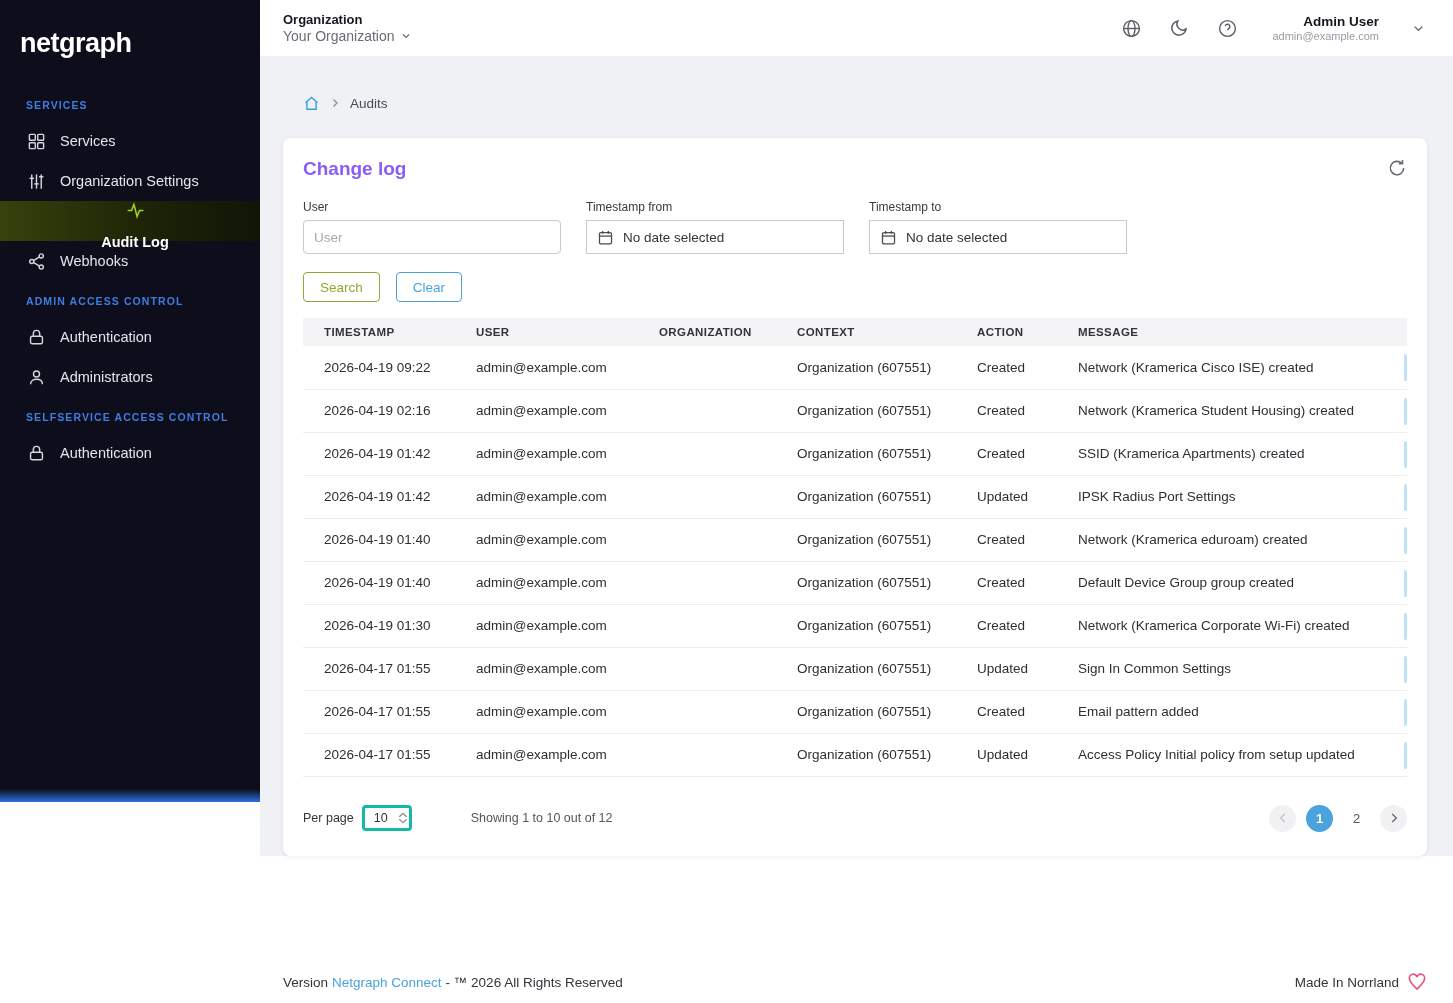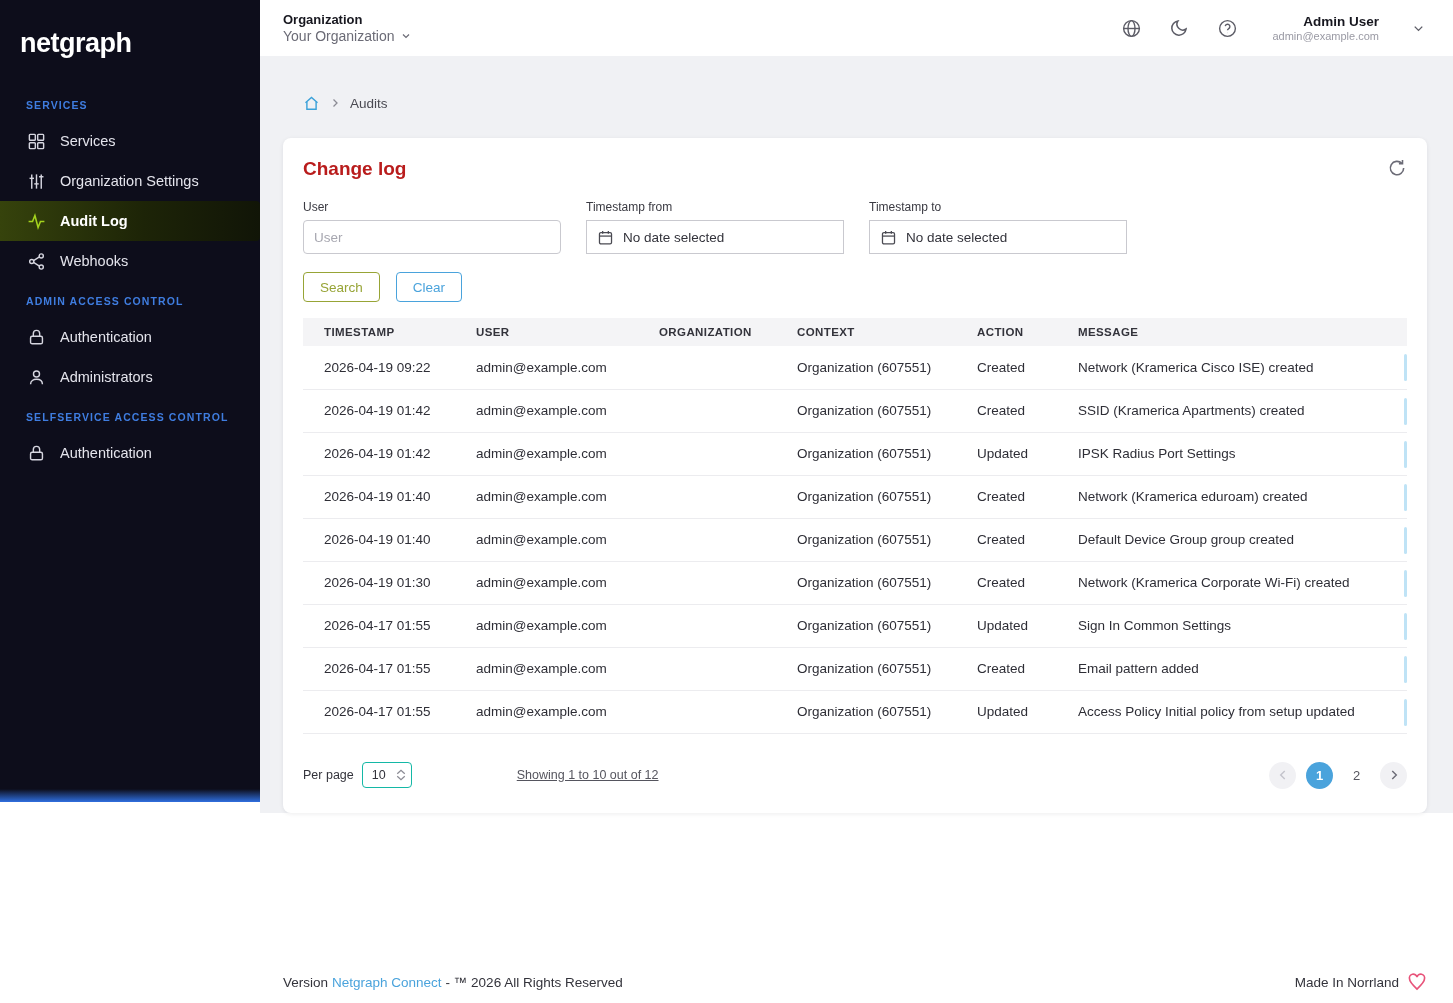--- a/index.html
+++ b/index.html
@@ -12,21 +12,21 @@
     display:flex; flex-direction:column; color:#e9e9f0; }
   .logo { font-size:27px; font-weight:bold; letter-spacing:-0.5px; color:#fff;
     padding:28px 20px 26px 20px; }
   .section-label { font-size:10.5px; font-weight:bold; letter-spacing:1.1px;
     color:#3f7de0; padding:14px 26px 10px 26px; text-transform:uppercase; }
   .nav-item { display:flex; align-items:center; gap:14px; height:40px;
     padding:0 16px 0 26px; font-size:14.5px; color:#e4e4ec; cursor:pointer; }
   .nav-item .nav-icon { width:20px; height:20px; display:inline-flex;
     align-items:center; justify-content:center; color:#d6d6e0; }
   .nav-item.active { background:linear-gradient(90deg,#36430c 0%,#1d2407 55%,#111507 100%);
-    border-radius:0 4px 4px 0; color:#ffffff; font-weight:bold; }
+    border-radius:0 4px 4px 0; color:#ffffff; font-weight:bold;flex-direction:column; }
   .nav-item.active .nav-icon { color:#a3d21d; }
   .sidebar-glow { margin-top:auto; height:13px;
     background:linear-gradient(180deg, rgba(47,111,224,0) 0%, #2f6fe0 100%); }
 
   
   .main { flex:1; display:flex; flex-direction:column; min-width:0; }
 
   .topbar { height:56px; background:#fff; display:flex; align-items:center;
     padding:0 24px 0 23px; }
   .org-select { cursor:pointer; }
@@ -44,21 +44,21 @@
 
   .breadcrumb { display:flex; align-items:center; gap:9px; font-size:13.5px;
     color:#4a4a52; padding-left:20px; height:22px; }
   .breadcrumb .home { color:#3ba1d9; width:17px; height:17px; cursor:pointer; }
   .breadcrumb .sep { color:#8b8b94; width:12px; height:12px; }
 
   
   .card { background:#fff; border-radius:8px; margin-top:24px;
     box-shadow:0 1px 4px rgba(20,20,40,0.08); padding:20px 20px 24px 20px; }
   .card-head { display:flex; align-items:flex-start; }
-  .card-title { font-size:19px; font-weight:bold; color:#b91c1c; }
+  .card-title { font-size:19px; font-weight:bold; color:#8b5cf6; }
   .refresh-btn { margin-left:auto; width:20px; height:20px; color:#6b6b76; cursor:pointer; }
 
   .filters { display:flex; gap:25px; margin-top:20px; }
   .filter-group { display:flex; flex-direction:column; }
   .filter-label { font-size:12px; color:#3a3a42; margin-bottom:6px; }
   .text-input { width:258px; height:34px; border:1px solid #c9c9cf; border-radius:4px;
     padding:0 10px; font-size:13.5px; font-family:inherit; color:#2b2b33; background:#fff; }
   .text-input::placeholder { color:#a7a7b0; }
   .datebox { width:258px; height:34px; border:1px solid #c9c9cf; border-radius:0;
     display:flex; align-items:center; gap:9px; padding:0 10px; cursor:pointer;
@@ -81,27 +81,27 @@
   td { font-size:13.5px; color:#2e2e36; padding:0 10px 0 21px; height:43px;
     border-bottom:1px solid #ececef; overflow:hidden; white-space:nowrap;
     text-overflow:ellipsis; position:relative; }
   tbody tr { cursor:pointer; }
   .row-indicator { position:absolute; right:0; top:8px; width:3px; height:27px;
     background:#bfe3f6; border-radius:2px; }
 
   
   .card-footer { display:flex; align-items:center; margin-top:28px; }
   .perpage { display:flex; align-items:center; gap:8px; font-size:12.5px; color:#33333b; }
-  .perpage-box { width:50px; height:26px; border:1px solid #14b8a6; border-radius:4px;
+  .perpage-box { width:50px; height:26px; border:3px solid #14b8a6; border-radius:4px;
     display:flex; align-items:center; padding:0 5px 0 9px; }
   .perpage-box input { width:24px; border:none; outline:none; font-size:12.5px;
     font-family:inherit; color:#33333b; }
   .stepper { display:flex; flex-direction:column; margin-left:auto; color:#8b8b94; cursor:pointer; }
   .stepper svg { display:block; }
-  .showing { font-size:12.5px; color:#55555e; margin-left:105px;text-decoration:underline; }
+  .showing { font-size:12.5px; color:#55555e; margin-left:59px; }
   .pager { margin-left:auto; display:flex; align-items:center; gap:10px; }
   .page-circle { width:27px; height:27px; border-radius:50%; display:flex;
     align-items:center; justify-content:center; font-size:13px; cursor:pointer; color:#55555e; }
   .page-circle.nav { background:#f1f1f4; color:#6b6b76; }
   .page-circle.nav.disabled { color:#c3c3cb; cursor:default; }
   .page-circle.active { background:var(--accent_blue,#4aa3dc); color:#fff; font-weight:bold; }
 
   
   .page-footer { margin-top:auto; display:flex; align-items:center;
     padding:0 26px 11px 23px; font-size:13.5px; color:#33333b; }
@@ -329,20 +329,28 @@
           <tbody>
   <tr>
     <td>2026-04-19 09:22</td>
     <td>admin@example.com</td>
     <td></td>
     <td>Organization (607551)</td>
     <td>Created</td>
     <td>Network (Kramerica Cisco ISE) created<span class="row-indicator"></span></td>
   </tr>
 
+  <tr>
+    <td>2026-04-19 02:16</td>
+    <td>admin@example.com</td>
+    <td></td>
+    <td>Organization (607551)</td>
+    <td>Created</td>
+    <td>Network (Kramerica Student Housing) created<span class="row-indicator"></span></td>
+  </tr>
 
   <tr>
     <td>2026-04-19 01:42</td>
     <td>admin@example.com</td>
     <td></td>
     <td>Organization (607551)</td>
     <td>Created</td>
     <td>SSID (Kramerica Apartments) created<span class="row-indicator"></span></td>
   </tr>
 

